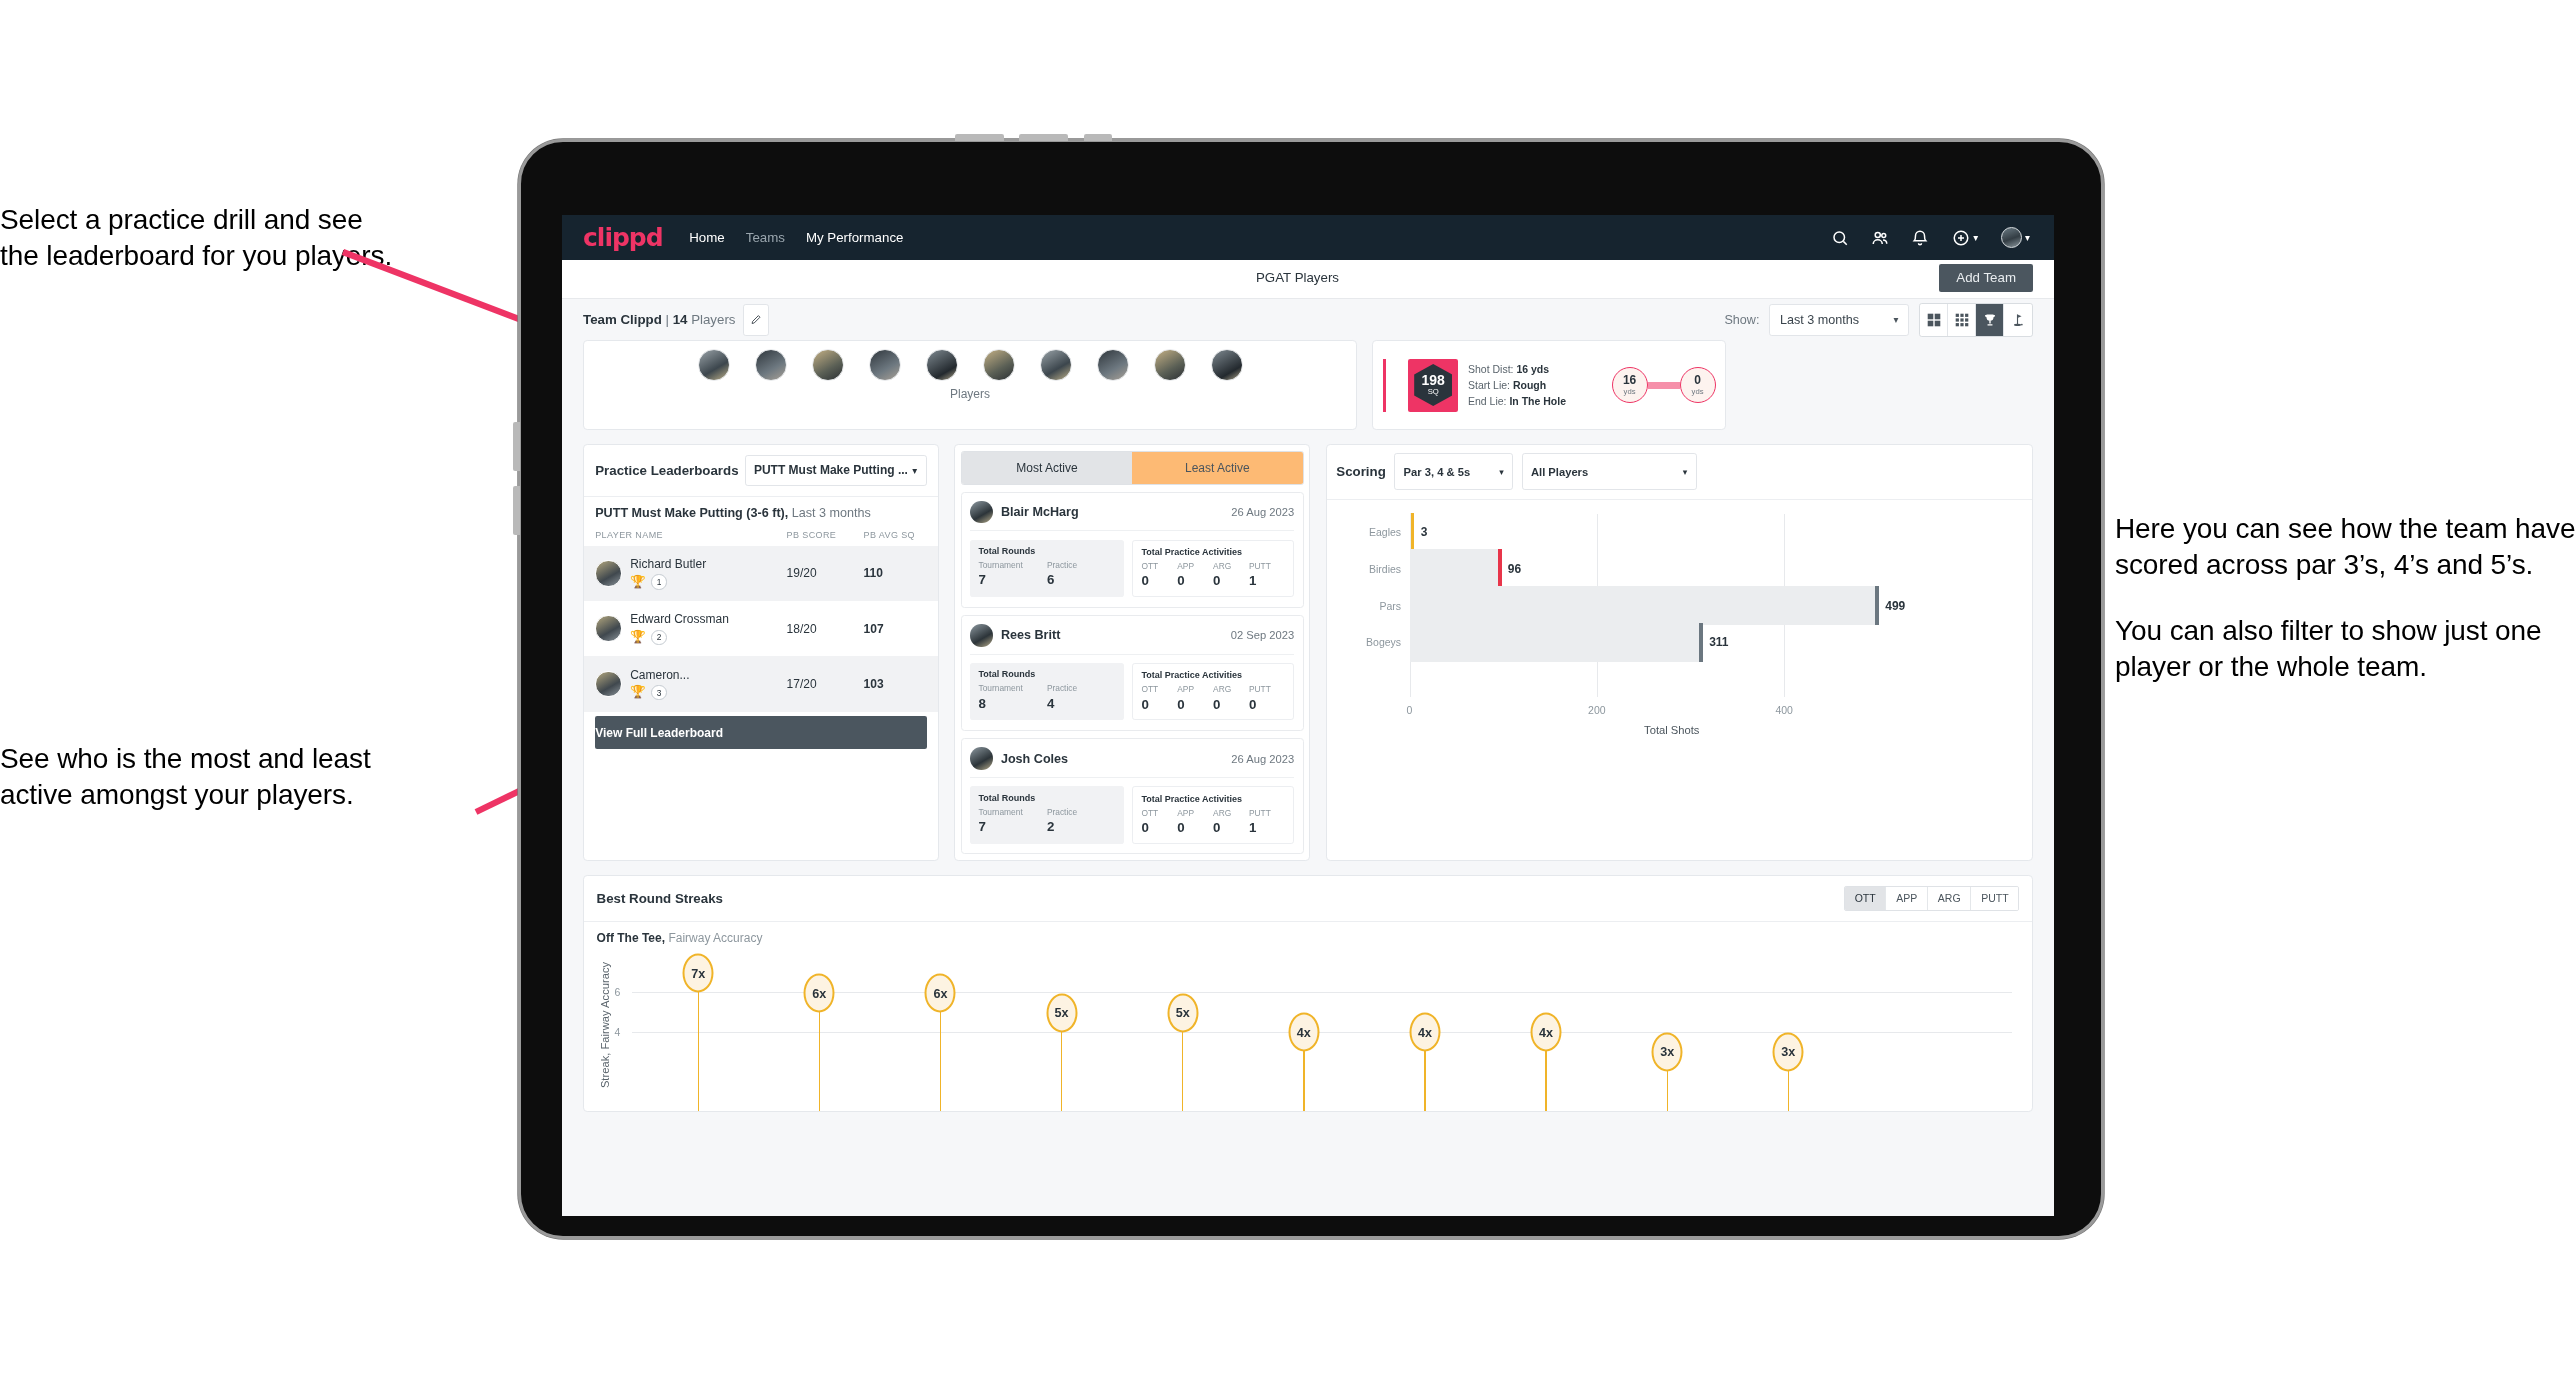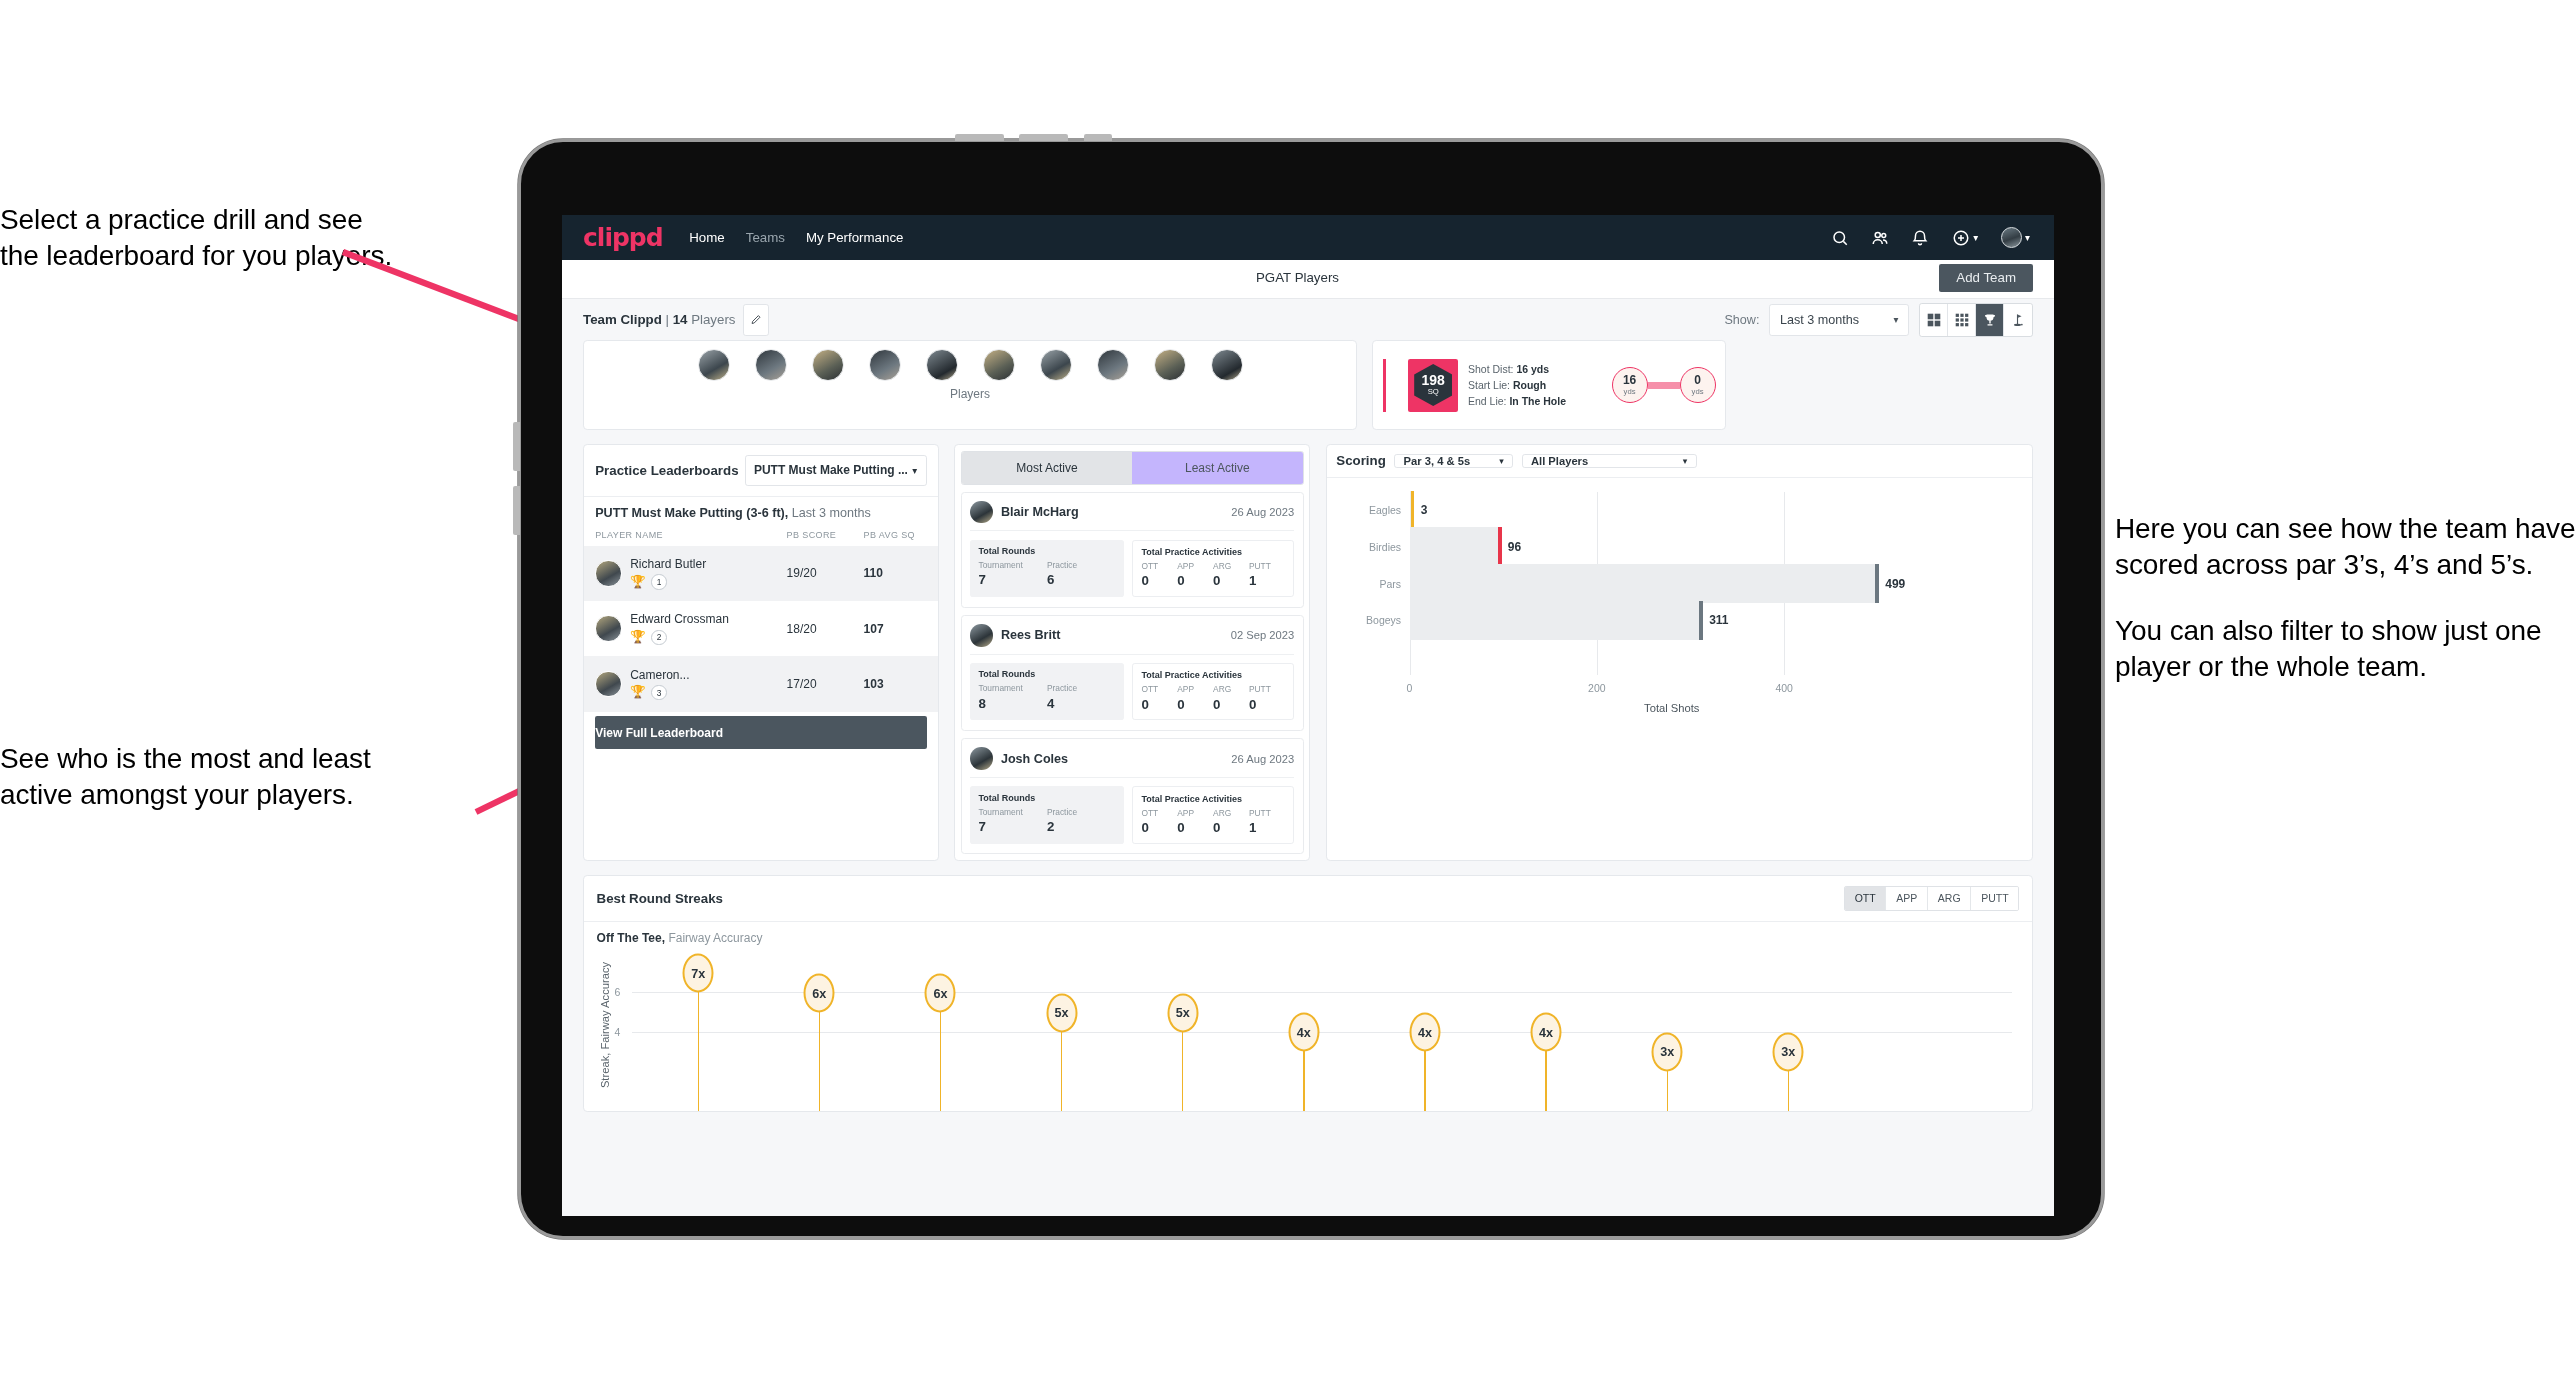--- a/index.html
+++ b/index.html
@@ -216,21 +216,21 @@
   .lb-sq { width:63px; font-size:12px; font-weight:700; color:#2a343c; }
   .lb-btn {
     margin: 4.2px 11.2px 11.2px; background:#4b565f; color:#fff;
     text-align:left; padding: 9.8px 0; border-radius:2.1px;
     font-size: 12px; font-weight:700;
   }
 
   
   .act { width: 364px; padding: 5.6px; }
   .seg { display:flex; border:0.7px solid #dfe2e6; border-radius:2.8px; overflow:hidden; }
-  .seg div { flex:1; text-align:center; padding: 9px 0; font-size:12px; color:#4b555d; background:#c4b5fd; }
+  .seg div { flex:1; text-align:center; padding: 9px 0; font-size:12px; color:#4b555d; background:#fdba74; }
   .seg div.on { background:#e2e4e7; color:#2a343c; }
   .act-card { border:0.7px solid #e9ebee; border-radius:3.5px; margin-top: 7px; padding: 8.4px 8.4px 9.8px; }
   .act-top { display:flex; align-items:center; padding-bottom: 7px; border-bottom:0.7px solid #eef0f2; }
   .act-av { width:22.4px; height:22.4px; border-radius:50%; margin-right:8.4px;
             background: linear-gradient(150deg,#8e9aa1,#2c3439 60%,#b9ae8d); }
   .act-name { font-size:12.6px; font-weight:700; color:#2a343c; }
   .act-date { margin-left:auto; font-size:11.2px; color:#6e7880; }
   .act-body { display:flex; gap: 8.4px; margin-top: 8.4px; }
   .box-rounds { flex: 1.05; background:#f1f2f4; border-radius:2.8px; padding: 6.3px 8.4px 7.7px; }
   .box-acts   { flex: 1.10; background:#fff; border:0.7px solid #eceef1; border-radius:2.8px; padding: 6.3px 8.4px 7.7px; }
@@ -239,21 +239,21 @@
   .bx-cols > div { flex:1; }
   .bx-lbl { font-size: 8.4px; color:#8d979e; }
   .bx-val { font-size: 13.3px; font-weight:700; color:#2a343c; margin-top: 2.1px; }
 
   
   .sc { width: 724px; padding: 0; }
   .sc-head { display:flex; align-items:center; gap: 8.4px; padding: 8.4px 9.8px; border-bottom:0.7px solid #eceef1; }
   .sc-title { font-size:13.3px; font-weight:700; color:#2a343c; }
   .sc-select {
     background:#fff; border:0.7px solid #e2e5e9; border-radius:2.8px;
-    height:14px; display:flex; align-items:center; padding:0 8.4px;
+    height:37px; display:flex; align-items:center; padding:0 8.4px;
     font-size:11.2px; font-weight:700; color:#2a343c;
   }
   .sc-select.a { width: 119px; }
   .sc-select.b { width: 175px; }
   .sc-select .chev { margin-left:auto; font-size:9px; font-weight:400; }
 
   .chart { position:relative; height: 231px; margin: 5.6px 14px 0 0; }
   .plot  { position:absolute; left: 83px; right: 84px; top: 8.4px; bottom: 39px; }
   .axis-y { position:absolute; left:0; top:0; bottom:0; width:1.4px; background:#b8bec4; }
   .gridv { position:absolute; top:0; bottom:0; width:0.7px; background:#e7e9ec; }

